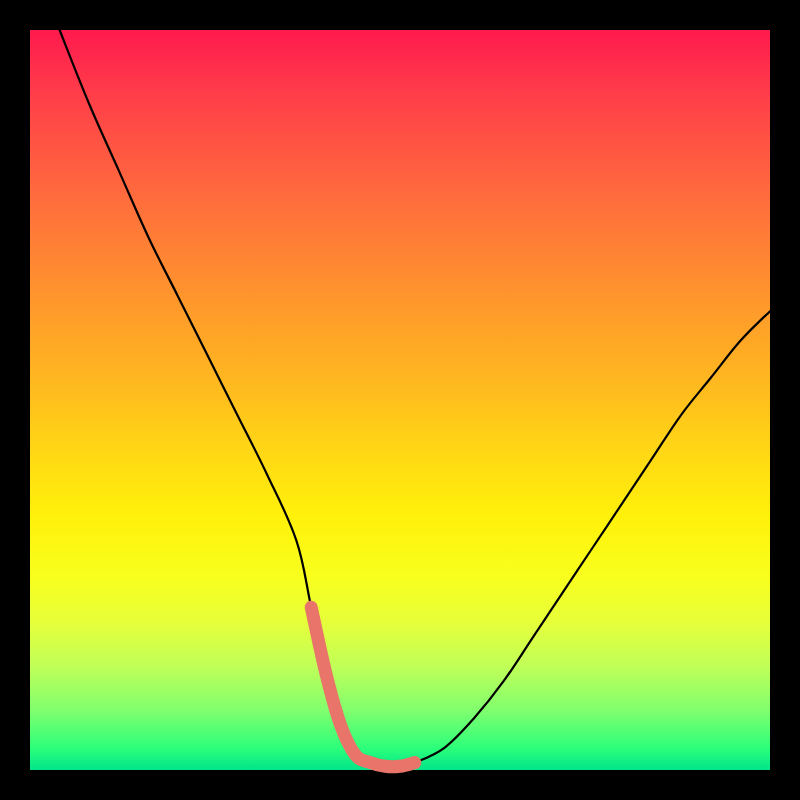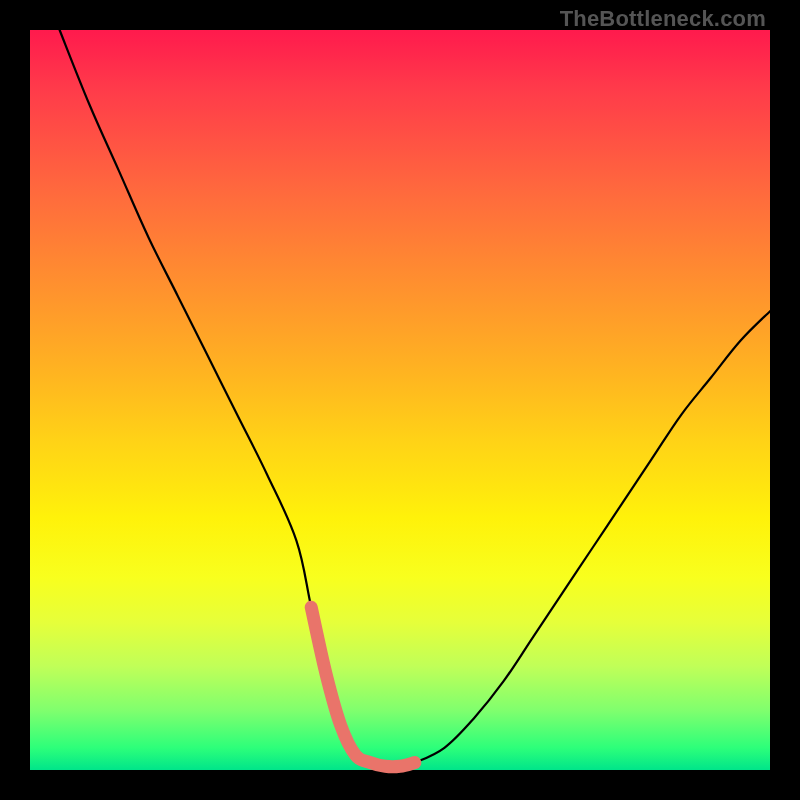--- a/index.html
+++ b/index.html
@@ -57,21 +57,20 @@
     top: 0;
     width: 740px;
     height: 740px;
     overflow: visible;
   }
 </style>
 </head>
 <body>
 
 <div class="frame">
-  <div class="watermark">TheBottleneck.com</div>
 
   <div class="plot-area">
     <svg class="curve" viewBox="0 0 740 740" preserveAspectRatio="none">
       <path id="main-curve" fill="none" stroke="#000000" stroke-width="2.2" stroke-linecap="round" stroke-linejoin="round" d="M 29.6 0 C 34.928000000000004 13.32, 48.544000000000004 48.69200000000002, 59.2 74 C 69.856 99.30799999999998, 78.14399999999999 116.62399999999991, 88.8 140.5999999999999 C 99.456 164.5759999999999, 107.744 184.55600000000004, 118.4 207.20000000000005 C 129.056 229.84400000000005, 137.344 245.088, 148 266.4 C 158.656 287.712, 166.944 304.28799999999995, 177.6 325.59999999999997 C 188.256 346.912, 196.544 363.488, 207.20000000000002 384.8 C 217.85600000000002 406.112, 226.144 421.356, 236.8 444 C 247.45600000000002 466.644, 258.40799999999996 486.624, 266.4 510.6 C 274.392 534.576, 275.87199999999996 553.224, 281.2 577.2 C 286.528 601.176, 290.67199999999997 622.4879999999999, 296 643.8 C 301.32800000000003 665.112, 305.472 680.948, 310.8 695.6 C 316.12800000000004 710.2520000000001, 320.272 718.5400000000001, 325.6 725.2 C 330.92800000000005 731.86, 335.07200000000006 730.6020000000001, 340.40000000000003 732.6 C 345.728 734.598, 349.872 735.634, 355.2 736.3 C 360.52799999999996 736.9659999999999, 364.67199999999997 736.9659999999999, 370 736.3 C 375.32800000000003 735.634, 376.808 735.9300000000001, 384.8 732.6 C 392.79200000000003 729.27, 403.744 725.7919999999999, 414.40000000000003 717.8 C 425.05600000000004 709.808, 433.344 700.188, 444 688.2 C 454.656 676.2120000000001, 462.944 665.8520000000001, 473.6 651.2 C 484.25600000000003 636.548, 492.54400000000004 622.784, 503.20000000000005 606.8 C 513.856 590.8159999999999, 522.144 578.384, 532.8 562.4 C 543.4559999999999 546.4159999999999, 551.7439999999999 533.984, 562.4 518 C 573.056 502.016, 581.3439999999999 489.584, 592 473.6 C 602.6560000000001 457.61600000000004, 610.944 445.18399999999997, 621.6 429.2 C 632.2560000000001 413.216, 640.544 399.452, 651.2 384.8 C 661.8560000000001 370.148, 670.1440000000001 361.11999999999995, 680.8000000000001 347.79999999999995 C 691.456 334.47999999999996, 699.744 322.788, 710.4 310.8 C 721.0559999999999 298.812, 734.672 286.528, 740 281.2"></path>
       <path id="highlight-curve" fill="none" stroke="#e9746a" stroke-width="13" stroke-linecap="round" stroke-linejoin="round" d="M 281.2 577.2 C 283.864 589.188, 290.67199999999997 622.4879999999999, 296 643.8 C 301.32800000000003 665.112, 305.472 680.948, 310.8 695.6 C 316.12800000000004 710.2520000000001, 320.272 718.5400000000001, 325.6 725.2 C 330.92800000000005 731.86, 335.07200000000006 730.6020000000001, 340.40000000000003 732.6 C 345.728 734.598, 349.872 735.634, 355.2 736.3 C 360.52799999999996 736.9659999999999, 364.67199999999997 736.9659999999999, 370 736.3 C 375.32800000000003 735.634, 382.136 733.266, 384.8 732.6"></path>
     </svg>
   </div>
 </div>
 
 </body></html>

